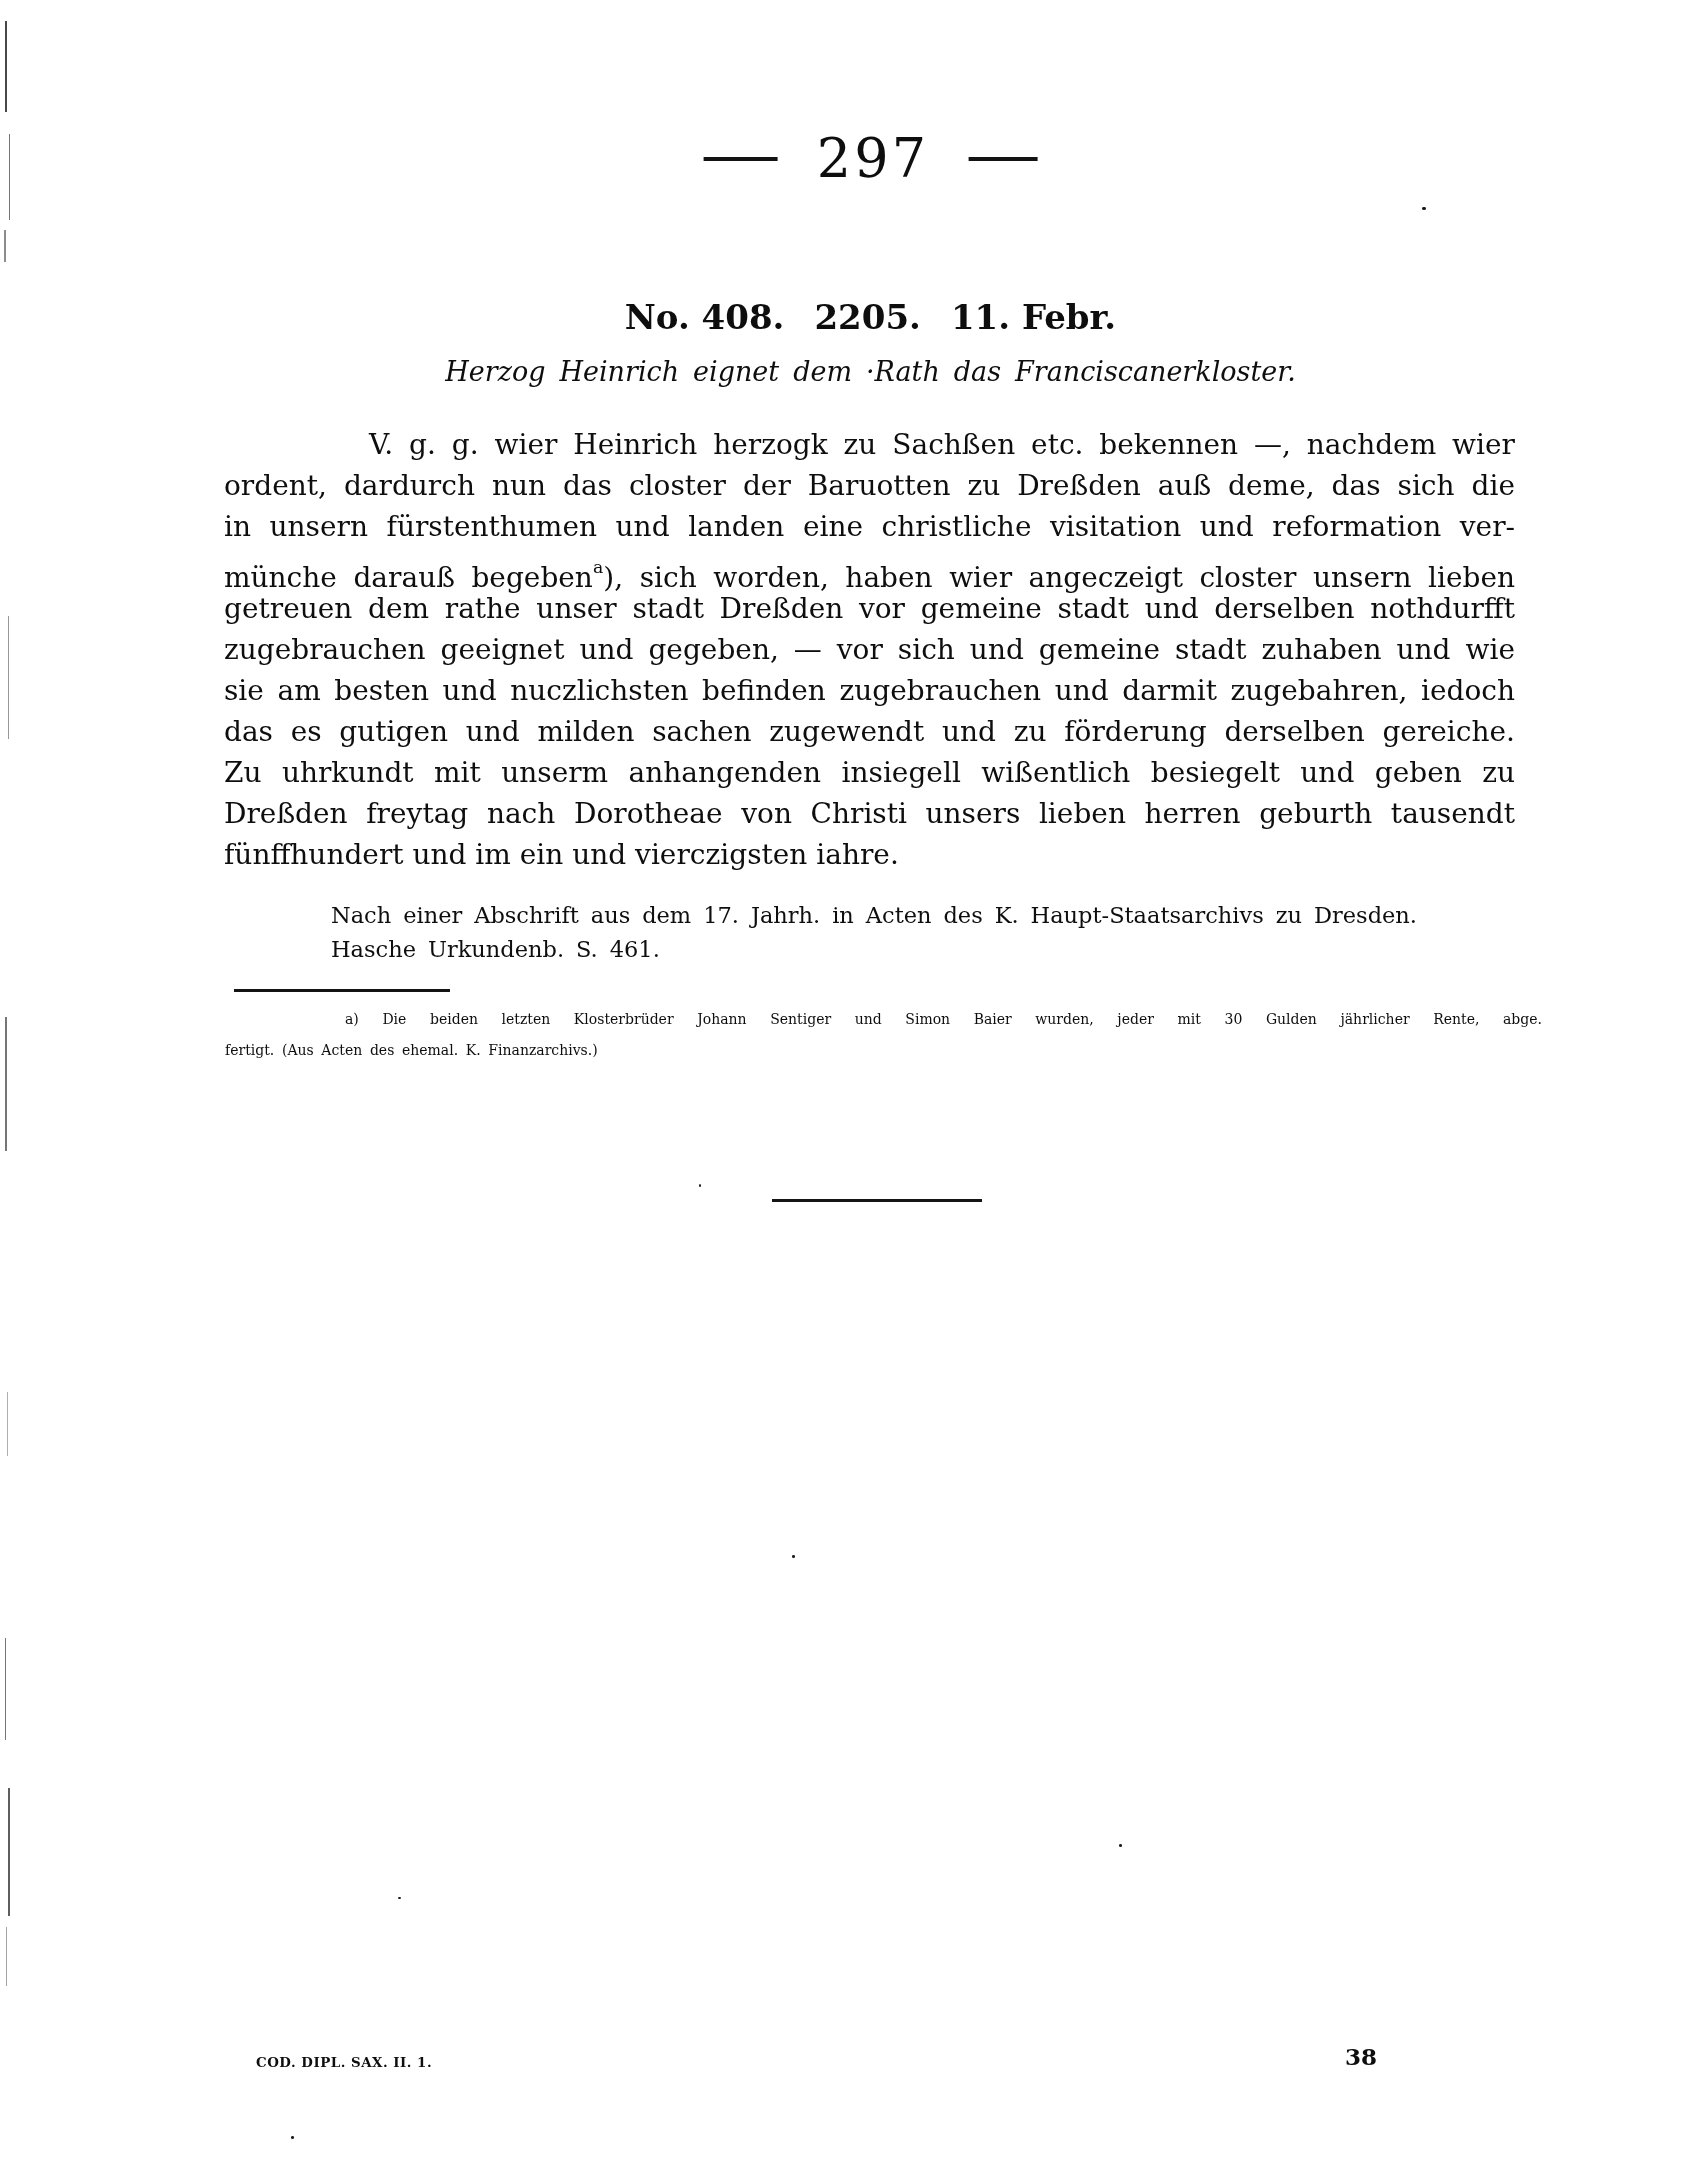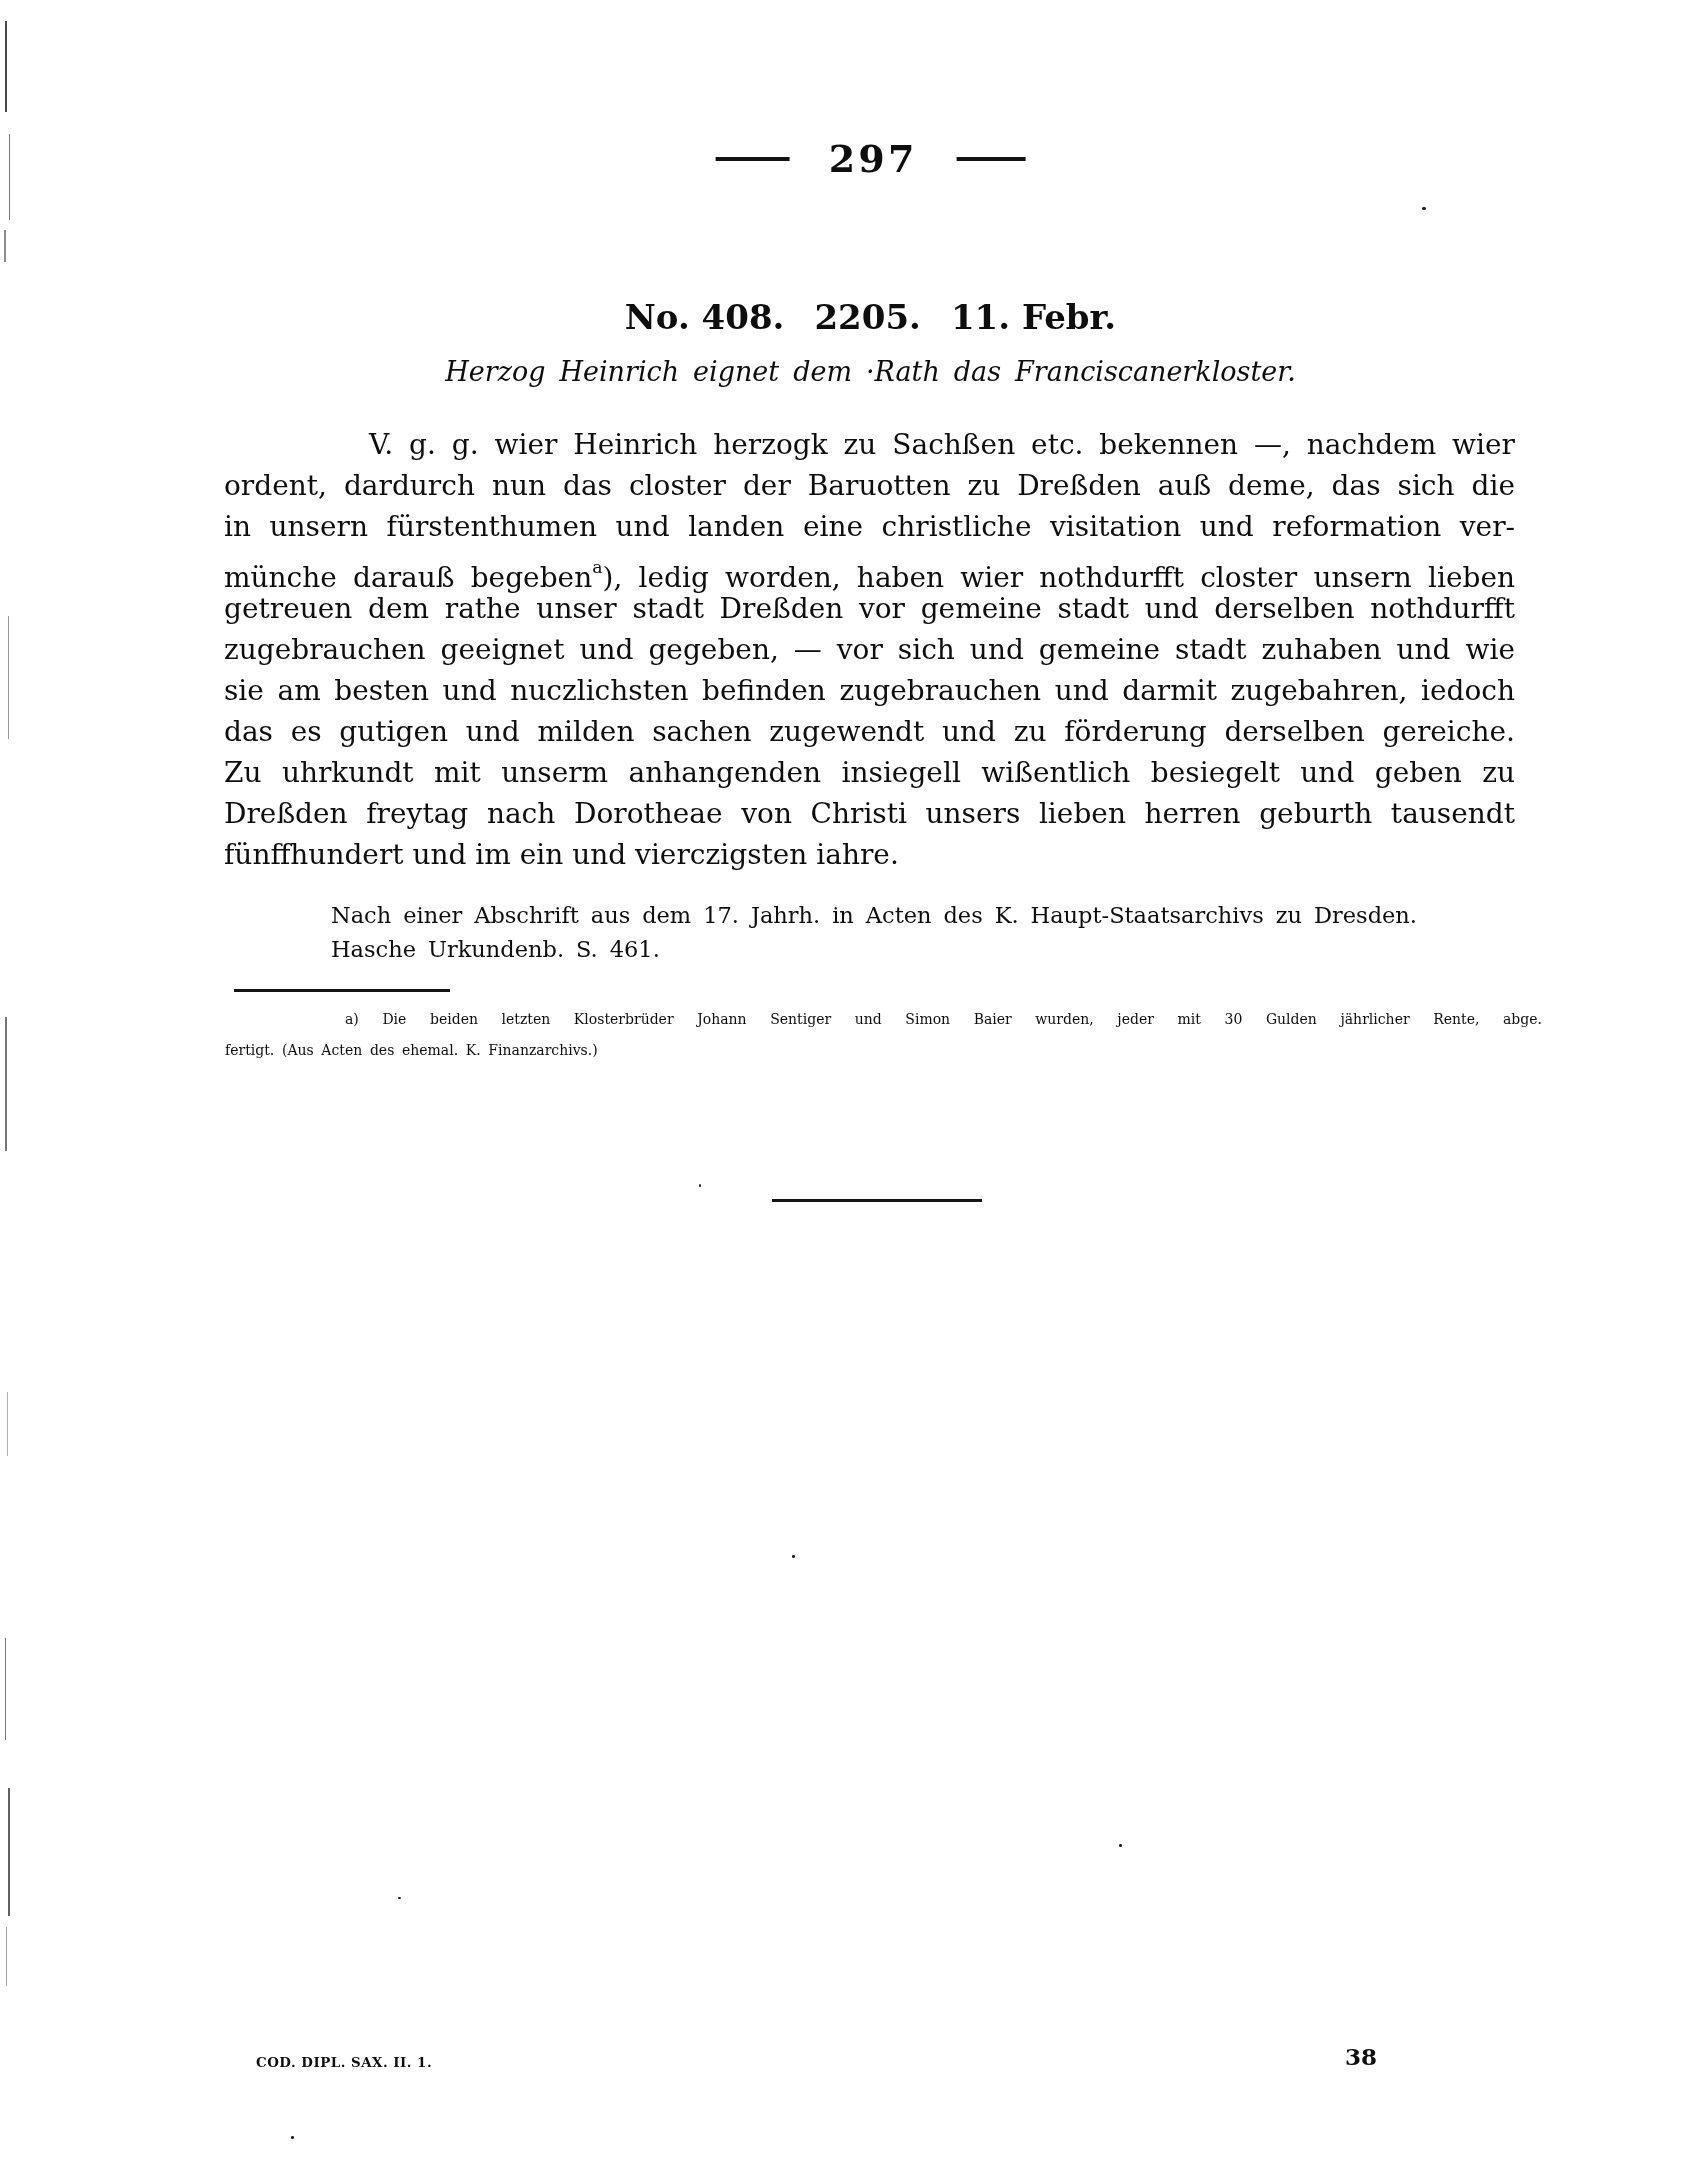--- a/index.html
+++ b/index.html
@@ -18,21 +18,21 @@
     position: absolute;
     top: 135px; left: 0; width: 100%;
     display: flex; justify-content: center; align-items: center;
     gap: 39px;
     transform: translateX(24.6px);
   }
   .pagehead .hrule { height: 3.7px; background: #131313; }
   .hrule-left  { width: 74px; }
   .hrule-right { width: 69px; }
   .pagenum {
-    font-size: 38px; font-weight: 700; letter-spacing: 3.2px; line-height: 48px;
+    font-size: 54px; font-weight: 400; letter-spacing: 3.2px; line-height: 48px;
   }
 
   
   .doc-heading {
     position: absolute;
     top: 295px; left: 225px; width: 1291px;
     display: flex; justify-content: center; gap: 30px;
     font-size: 34px; font-weight: 700; line-height: 44px;
   }
   .doc-subtitle {
@@ -136,21 +136,21 @@
     <span>2205.</span>
     <span>11. Febr.</span>
   </div>
 
   <div class="doc-subtitle">Herzog Heinrich eignet dem ·Rath das Franciscanerkloster.</div>
 
   <div class="body-block">
     <div class="bline indent">V. g. g. wier Heinrich herzogk zu Sachßen etc. bekennen —, nachdem wier</div>
     <div class="bline">ordent, dardurch nun das closter der Baruotten zu Dreßden auß deme, das sich die</div>
     <div class="bline">in unsern fürstenthumen und landen eine christliche visitation und reformation ver-</div>
-    <div class="bline"><span>münche darauß begeben</span><span class="sup">a</span><span>), ledig worden, haben wier nothdurfft closter unsern lieben</span></div>
+    <div class="bline"><span>münche darauß begeben</span><span class="sup">a</span><span>), sich worden, haben wier angeczeigt closter unsern lieben</span></div>
     <div class="bline">getreuen dem rathe unser stadt Dreßden vor gemeine stadt und derselben nothdurfft</div>
     <div class="bline">zugebrauchen geeignet und gegeben, — vor sich und gemeine stadt zuhaben und wie</div>
     <div class="bline">sie am besten und nuczlichsten befinden zugebrauchen und darmit zugebahren, iedoch</div>
     <div class="bline">das es gutigen und milden sachen zugewendt und zu förderung derselben gereiche.</div>
     <div class="bline">Zu uhrkundt mit unserm anhangenden insiegell wißentlich besiegelt und geben zu</div>
     <div class="bline">Dreßden freytag nach Dorotheae von Christi unsers lieben herren geburth tausendt</div>
     <div class="bline last">fünffhundert und im ein und vierczigsten iahre.</div>
   </div>
 
   <div class="notes">

